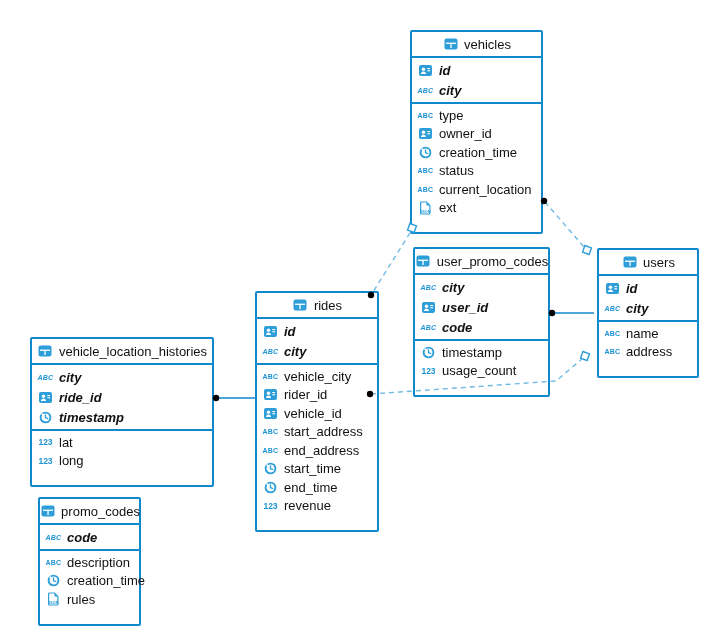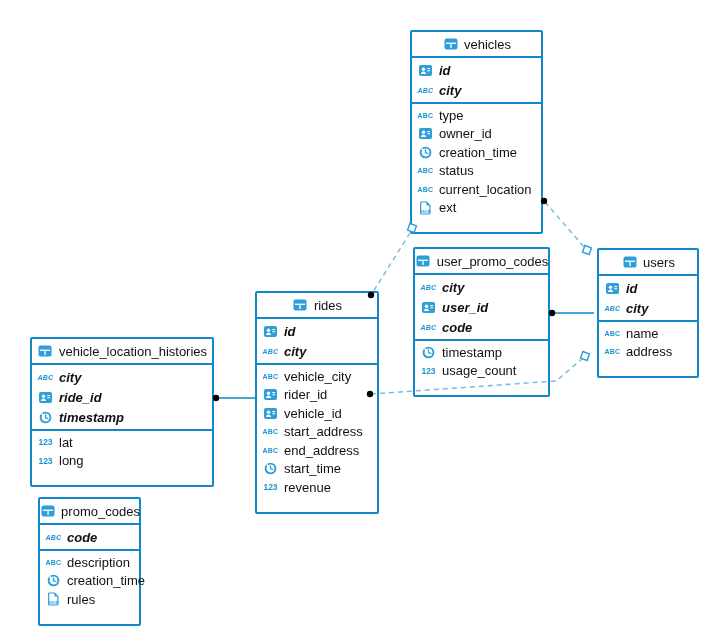--- a/index.html
+++ b/index.html
@@ -335,20 +335,30 @@
               <svg width="13" height="13" viewBox="0 0 13 13">
                 <circle cx="6.5" cy="6.5" r="4.9" fill="#fff" stroke="#2e9ed9" stroke-width="1.9"></circle>
                 <path d="M6.5 3.8 V6.7 L8.8 7.5" stroke="#2e9ed9" stroke-width="1.3" fill="none" stroke-linecap="round"></path>
                 <path d="M2.6 2.6 L4.1 4.1" stroke="#fff" stroke-width="1.6"></path>
               </svg>
             </span>
             <span>start_time</span>
           </div>
           <div class="row">
             <span class="ticon">
+              <svg width="13" height="13" viewBox="0 0 13 13">
+                <circle cx="6.5" cy="6.5" r="4.9" fill="#fff" stroke="#2e9ed9" stroke-width="1.9"></circle>
+                <path d="M6.5 3.8 V6.7 L8.8 7.5" stroke="#2e9ed9" stroke-width="1.3" fill="none" stroke-linecap="round"></path>
+                <path d="M2.6 2.6 L4.1 4.1" stroke="#fff" stroke-width="1.6"></path>
+              </svg>
+            </span>
+            <span>end_time</span>
+          </div>
+          <div class="row">
+            <span class="ticon">
               <span class="num-ic">123</span>
             </span>
             <span>revenue</span>
           </div>
         </div>
       </div>
   </div>
 
   <div class="tbl pos-vehicle_location_histories">
     <div class="tbl-header">

